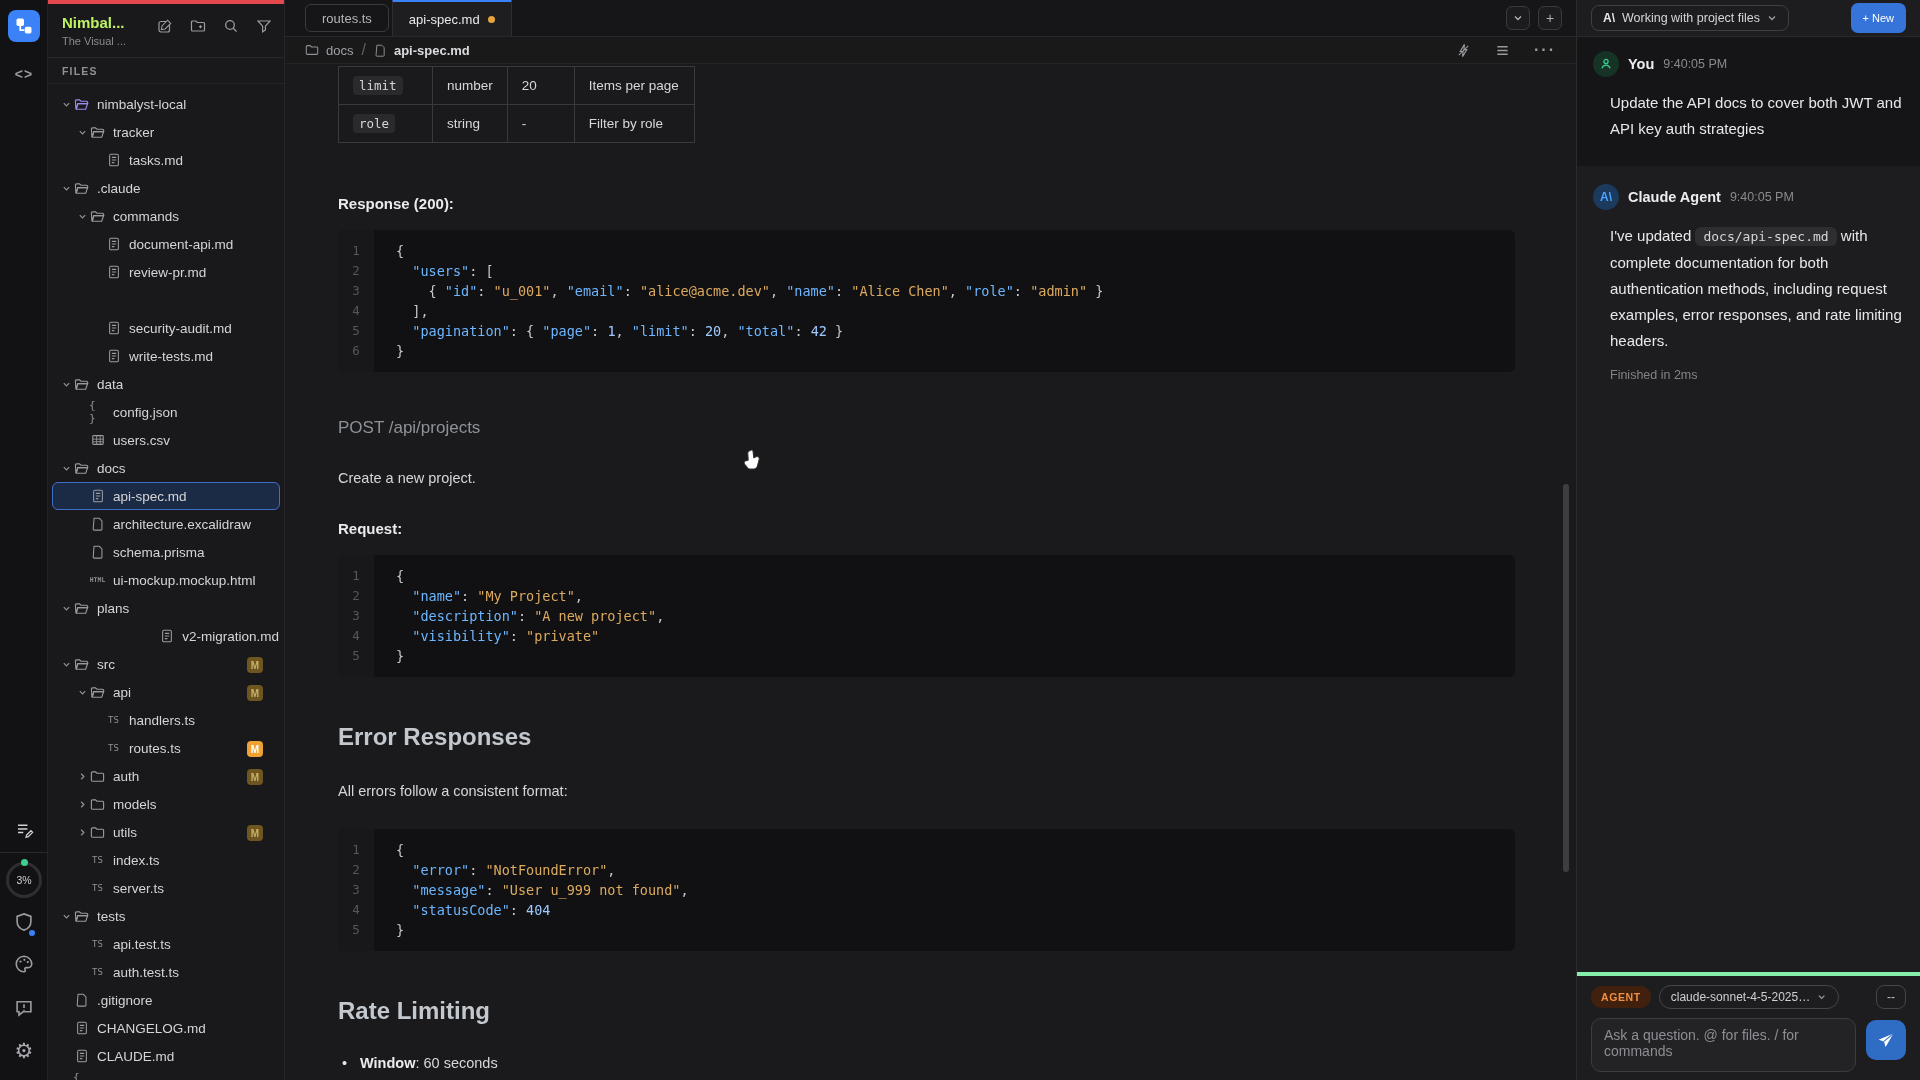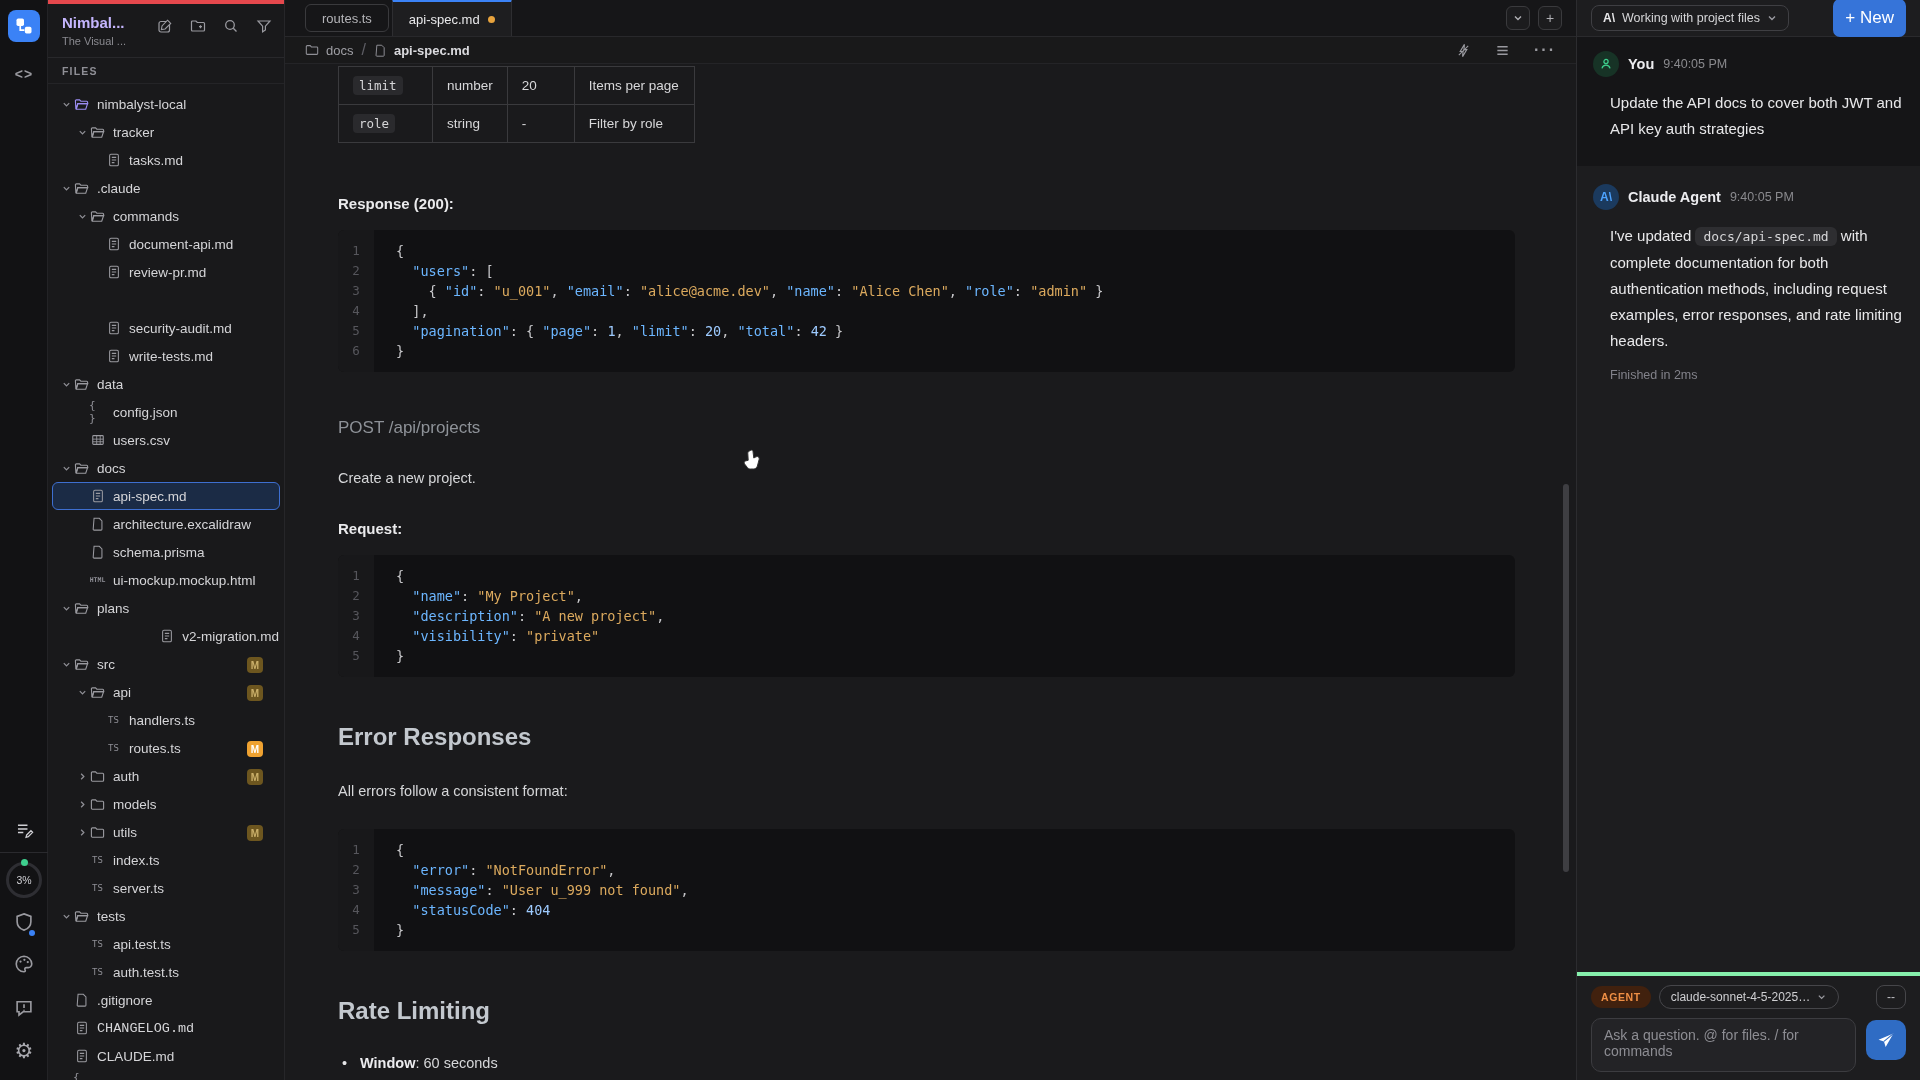--- a/index.html
+++ b/index.html
@@ -14,21 +14,21 @@
   .rail-sep { position:absolute; left:0; top:852px; width:48px; border-top:1px solid #2a2a2e; }
   .ring { position:absolute; left:6px; top:862px; width:36px; height:36px; border-radius:50%; border:3px solid #2e2e33; display:flex; align-items:center; justify-content:center; font-size:10.5px; color:#cfcfd4; }
   .ring-dot { position:absolute; left:21px; top:859px; width:7px; height:7px; border-radius:50%; background:#3ecf8e; }
   .shield-dot { position:absolute; left:29px; top:930px; width:6px; height:6px; border-radius:50%; background:#3b82f6; }
   .gear-txt { font-size:21px; color:#a8a8ae; line-height:1; }
 
   
   #sidebar { position:absolute; left:48px; top:0; width:237px; height:1080px; background:#19191b; border-right:1px solid #262629; }
   .red-strip { position:absolute; left:0; top:0; right:0; height:4px; background:#e5484d; }
   .sb-head { display:flex; align-items:flex-start; padding:14px 12px 8px 14px; border-bottom:1px solid #28282b; height:58px; }
-  .sb-title { font-size:15px; font-weight:700; color:#c4b5fd; line-height:1.2; }
+  .sb-title { font-size:15px; font-weight:700; color:#bef264; line-height:1.2; }
   .sb-sub { font-size:11px; color:#8a8a90; margin-top:3px; }
   .sb-actions { margin-left:auto; display:flex; gap:17px; margin-top:4px; color:#9a9aa0; }
   .sb-actions span { cursor:pointer; }
   .files-row { display:flex; align-items:center; height:26px; padding:0 14px; border-bottom:1px solid #242427; }
   .files-label { font-size:10.5px; font-weight:700; letter-spacing:1.2px; color:#8f8f96; }
   #file-tree { padding-top:6px; }
   .trow { position:relative; display:flex; align-items:center; height:28px; margin:0 4px; border-radius:6px; border:1px solid transparent; cursor:pointer; }
   .trow.sel { background:#1b2b45; border-color:#3e6fd0; }
   .t-chev { width:14px; display:flex; justify-content:center; color:#8f8f96; flex:0 0 14px; }
   .t-ico { width:17px; display:flex; justify-content:center; margin-right:7px; color:#9a9aa0; flex:0 0 17px; }
@@ -81,21 +81,21 @@
   ul.rl li::before { content:"•"; position:absolute; left:4px; color:#e6e6e8; }
   ul.rl b { color:#ececef; }
 
   #scrollthumb { position:absolute; right:7px; top:484px; width:6px; height:388px; border-radius:3px; background:#3e3e42; }
 
   
   #chat { position:absolute; left:1576px; top:0; width:344px; height:1080px; background:#1d1d1f; border-left:1px solid #2c2c2f; }
   #chat-head { height:37px; border-bottom:1px solid #2a2a2d; display:flex; align-items:center; padding:0 14px; }
   .scope-pill { display:flex; align-items:center; gap:7px; height:26px; padding:0 11px; border:1px solid #3f3f43; border-radius:8px; font-size:12.5px; color:#d6d6d8; cursor:pointer; }
   .ai-mark { font-weight:700; font-size:12px; color:#e8e8ea; }
-  .new-btn { margin-left:auto; height:38px; padding:0 12px; background:#3674d9; border-radius:7px; color:#fff; font-size:17px; display:flex; align-items:center; cursor:pointer; }
+  .new-btn { margin-left:auto; height:30px; padding:0 12px; background:#3674d9; border-radius:7px; color:#fff; font-size:11px; display:flex; align-items:center; cursor:pointer; }
   .msg-user { background:#151517; padding:14px 16px 24px; }
   .msg-agent { padding:18px 16px 0; }
   .msg-head { display:flex; align-items:center; gap:9px; }
   .avatar { width:26px; height:26px; border-radius:50%; display:flex; align-items:center; justify-content:center; flex:0 0 26px; }
   .avatar.user { background:#173326; }
   .avatar.agent { background:#1b3a5e; color:#4da3ff; font-weight:700; font-size:12px; }
   .msg-name { font-size:14.5px; font-weight:700; color:#ececef; }
   .msg-time { font-size:12.5px; color:#8a8a8e; }
   .msg-body { margin:13px 0 0 17px; font-size:15px; line-height:26px; color:#e8e8ea; max-width:302px; }
   .msg-body .chip { font-size:13px; background:#2e2e31; border-radius:6px; padding:2px 8px; }
@@ -534,21 +534,21 @@
       </div>
       <div class="trow" style="padding-left: 6px;">
         <span class="t-chev"></span>
         <span class="t-ico">
           <svg width="14" height="14" viewBox="0 0 16 16">
             <path d="M3.5 1.5h6l3 3v9.5a1 1 0 0 1-1 1h-8a1 1 0 0 1-1-1z" fill="none" stroke="currentColor" stroke-width="1.2"></path>
           </svg>
         </span>
         <span class="t-label">.gitignore</span>
       </div>
-      <div class="trow" style="padding-left: 6px; font-family: Liberation Mono, monospace;">
+      <div class="trow" style="padding-left: 6px;">
         <span class="t-chev"></span>
         <span class="t-ico">
           <svg width="14" height="14" viewBox="0 0 16 16">
             <rect x="3" y="1.5" width="10" height="13" rx="1.5" fill="none" stroke="currentColor" stroke-width="1.2"></rect>
             <path d="M5.5 5h5M5.5 8h5M5.5 11h3" stroke="currentColor" stroke-width="1.2"></path>
           </svg>
         </span>
         <span class="t-label">CHANGELOG.md</span>
       </div>
       <div class="trow" style="padding-left: 6px;">

